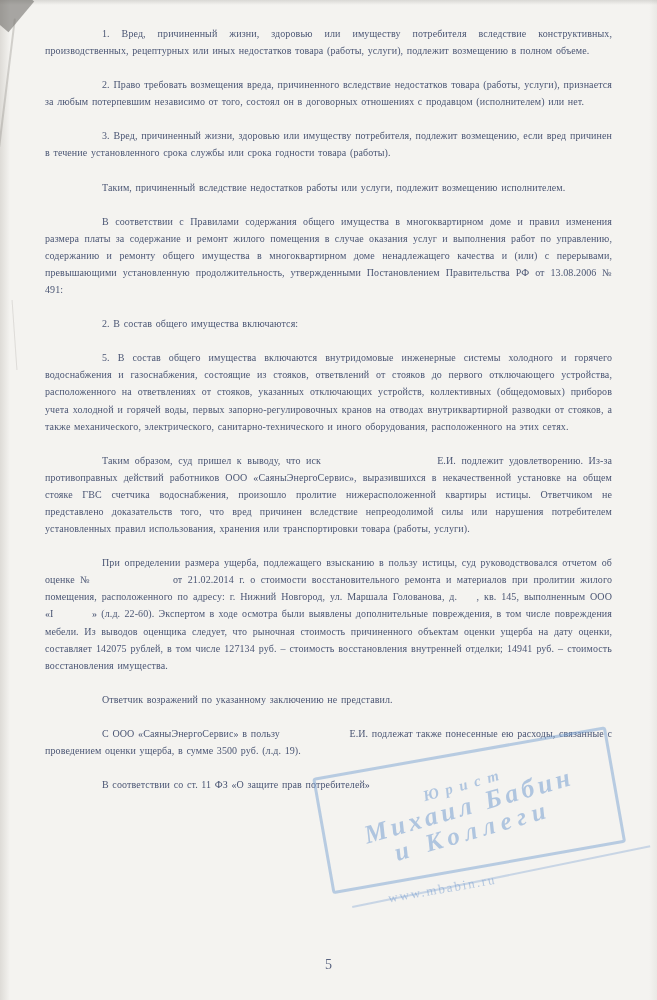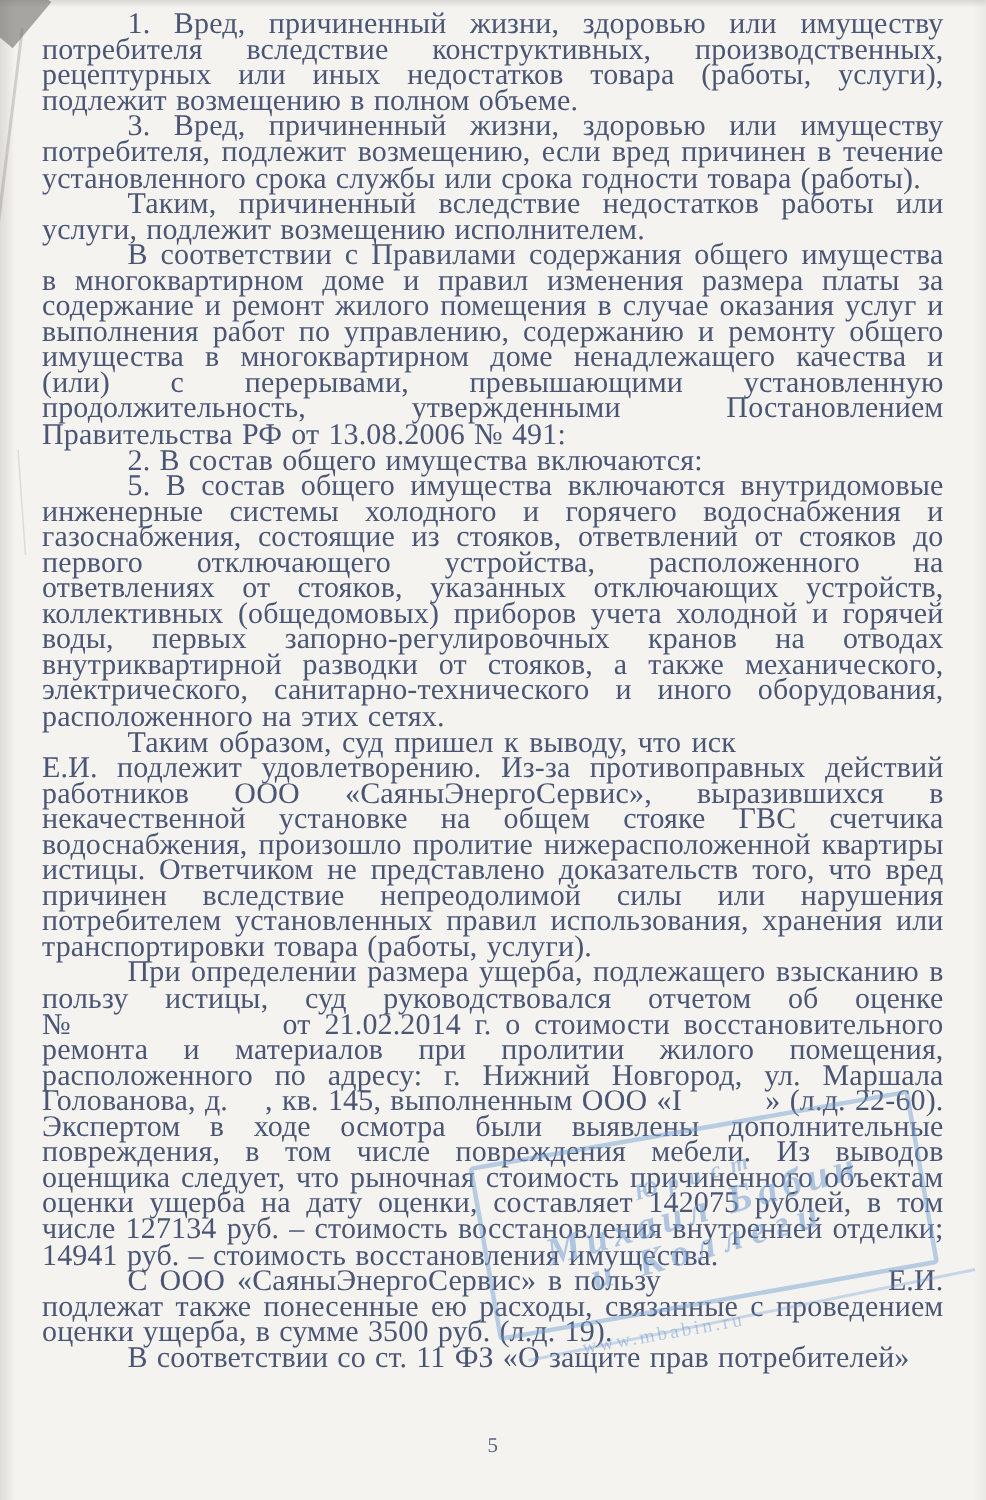--- a/index.html
+++ b/index.html
@@ -44,23 +44,23 @@
     transform: rotate(40deg);
   }
   .text-body {
     position: absolute;
     left: 28px;
     top: 8px;
     width: 601px;
     text-align: justify;
   }
   .para {
-    margin: 0;
+    margin: 17px;
     text-indent: 57px;
-    font-size: 20px;
+    font-size: 10px;
     line-height: 17.1px;
     color: #4b5674;
     letter-spacing: 0.1px;
     word-spacing: 1px;
   }
   .page-number {
     position: absolute;
     left: 0;
     top: 957px;
     width: 100%;
@@ -134,27 +134,29 @@
 
 <div class="page">
 
   <div class="corner-shadow"></div>
   <div class="crease-1"></div>
   <div class="crease-2"></div>
 
   <div class="text-body">
 
   <p class="para">1. Вред, причиненный жизни, здоровью или имуществу потребителя вследствие конструктивных, производственных, рецептурных или иных недостатков товара (работы, услуги), подлежит возмещению в полном объеме.</p>
+      <p class="para">2. Право требовать возмещения вреда, причиненного вследствие недостатков товара (работы, услуги), признается за любым потерпевшим независимо от того, состоял он в договорных отношениях с продавцом (исполнителем) или нет.</p>
       <p class="para">3. Вред, причиненный жизни, здоровью или имуществу потребителя, подлежит возмещению, если вред причинен в течение установленного срока службы или срока годности товара (работы).</p>
       <p class="para">Таким, причиненный вследствие недостатков работы или услуги, подлежит возмещению исполнителем.</p>
       <p class="para">В соответствии с Правилами содержания общего имущества в многоквартирном доме и правил изменения размера платы за содержание и ремонт жилого помещения в случае оказания услуг и выполнения работ по управлению, содержанию и ремонту общего имущества в многоквартирном доме ненадлежащего качества и (или) с перерывами, превышающими установленную продолжительность, утвержденными Постановлением Правительства РФ от 13.08.2006 № 491:</p>
       <p class="para">2. В состав общего имущества включаются:</p>
       <p class="para">5. В состав общего имущества включаются внутридомовые инженерные системы холодного и горячего водоснабжения и газоснабжения, состоящие из стояков, ответвлений от стояков до первого отключающего устройства, расположенного на ответвлениях от стояков, указанных отключающих устройств, коллективных (общедомовых) приборов учета холодной и горячей воды, первых запорно-регулировочных кранов на отводах внутриквартирной разводки от стояков, а также механического, электрического, санитарно-технического и иного оборудования, расположенного на этих сетях.</p>
       <p class="para">Таким образом, суд пришел к выводу, что иск&nbsp;&nbsp;&nbsp;&nbsp;&nbsp;&nbsp;&nbsp;&nbsp;&nbsp;&nbsp;&nbsp;&nbsp;&nbsp;&nbsp;&nbsp;&nbsp;&nbsp;&nbsp;&nbsp;&nbsp; Е.И. подлежит удовлетворению. Из-за противоправных действий работников ООО «СаяныЭнергоСервис», выразившихся в некачественной установке на общем стояке ГВС счетчика водоснабжения, произошло пролитие нижерасположенной квартиры истицы. Ответчиком не представлено доказательств того, что вред причинен вследствие непреодолимой силы или нарушения потребителем установленных правил использования, хранения или транспортировки товара (работы, услуги).</p>
       <p class="para">При определении размера ущерба, подлежащего взысканию в пользу истицы, суд руководствовался отчетом об оценке №&nbsp;&nbsp;&nbsp;&nbsp;&nbsp;&nbsp;&nbsp;&nbsp;&nbsp;&nbsp;&nbsp;&nbsp;&nbsp;&nbsp; от 21.02.2014 г. о стоимости восстановительного ремонта и материалов при пролитии жилого помещения, расположенного по адресу: г. Нижний Новгород, ул. Маршала Голованова, д.&nbsp;&nbsp;&nbsp;&nbsp;, кв. 145, выполненным ООО «I&nbsp;&nbsp;&nbsp;&nbsp;&nbsp;&nbsp;&nbsp;&nbsp;&nbsp;» (л.д. 22-60). Экспертом в ходе осмотра были выявлены дополнительные повреждения, в том числе повреждения мебели. Из выводов оценщика следует, что рыночная стоимость причиненного объектам оценки ущерба на дату оценки, составляет 142075 рублей, в том числе 127134 руб. – стоимость восстановления внутренней отделки; 14941 руб. – стоимость восстановления имущества.</p>
+      <p class="para">Ответчик возражений по указанному заключению не представил.</p>
       <p class="para">С ООО «СаяныЭнергоСервис» в пользу&nbsp;&nbsp;&nbsp;&nbsp;&nbsp;&nbsp;&nbsp;&nbsp;&nbsp;&nbsp;&nbsp;&nbsp;&nbsp;&nbsp;&nbsp;&nbsp;&nbsp;&nbsp; Е.И. подлежат также понесенные ею расходы, связанные с проведением оценки ущерба, в сумме 3500 руб. (л.д. 19).</p>
       <p class="para">В соответствии со ст. 11 ФЗ «О защите прав потребителей»</p>
     </div>
 
   <div class="watermark">
     <div class="wm-box">
       <div class="wm-line1">Юрист</div>
       <div class="wm-line2">Михаил Бабин</div>
       <div class="wm-line3">и Коллеги</div>
     </div>

